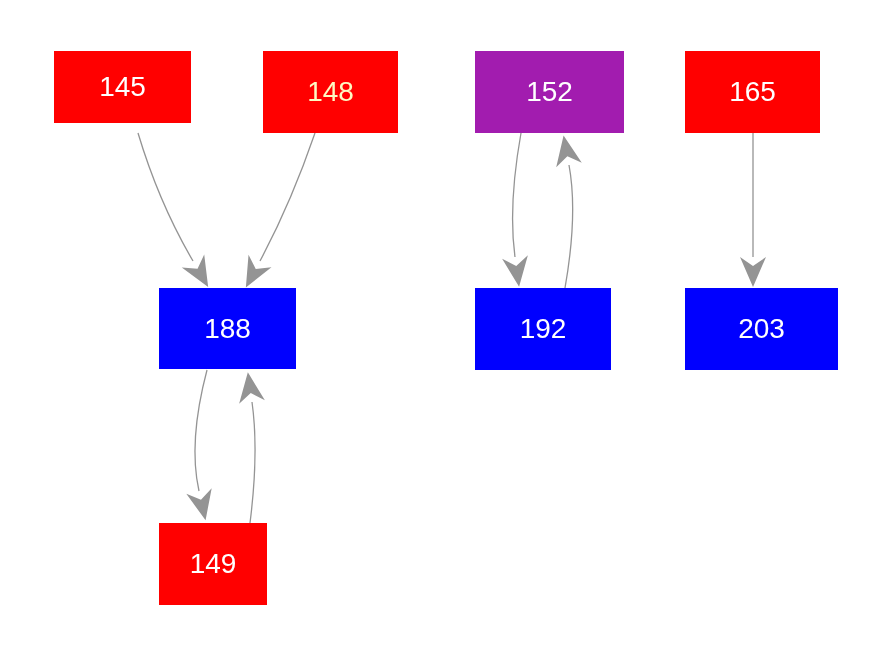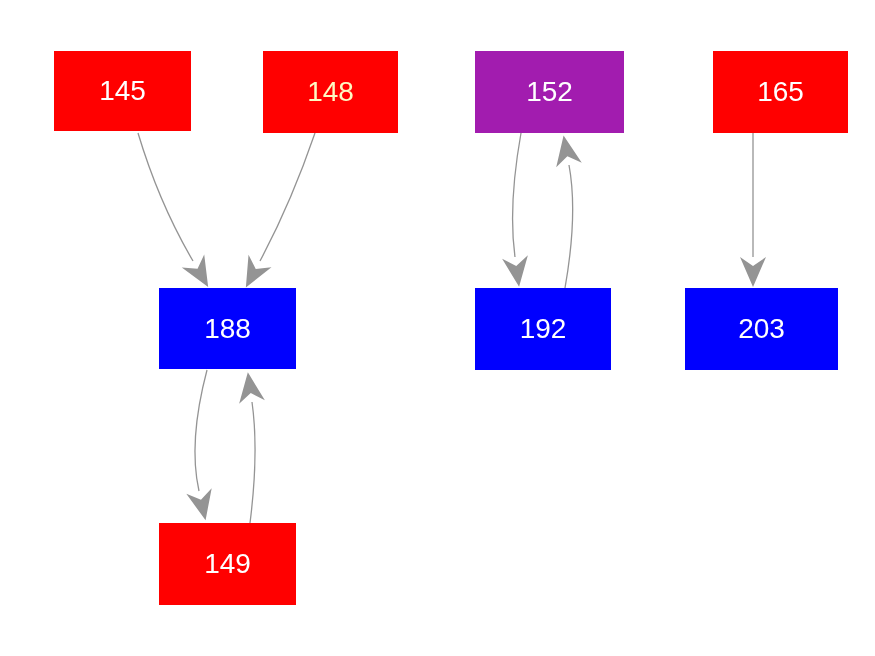--- a/index.html
+++ b/index.html
@@ -48,38 +48,38 @@
         <path d="M 138 133 Q 159 203 193 261" fill="none" stroke="#949494" stroke-width="1.3" marker-end="url(#arrowhead)"></path>
         <path d="M 315 133 Q 291 203 260 261" fill="none" stroke="#949494" stroke-width="1.3" marker-end="url(#arrowhead)"></path>
         <path d="M 207 370 Q 188 442 199 491" fill="none" stroke="#949494" stroke-width="1.3" marker-end="url(#arrowhead)"></path>
         <path d="M 250 523 Q 259 452 252 402" fill="none" stroke="#949494" stroke-width="1.3" marker-end="url(#arrowhead)"></path>
         <path d="M 521 133 Q 508 206 515 257" fill="none" stroke="#949494" stroke-width="1.3" marker-end="url(#arrowhead)"></path>
         <path d="M 565 288 Q 578 214 569 165" fill="none" stroke="#949494" stroke-width="1.3" marker-end="url(#arrowhead)"></path>
         <path d="M 753 133 L 753 257" fill="none" stroke="#949494" stroke-width="1.3" marker-end="url(#arrowhead)"></path>
       </g>
   </svg>
   <div id="nodes">
-      <div class="node" style="left: 54px; top: 51px; width: 137px; height: 80px; background: rgb(255, 0, 0); color: rgb(255, 255, 255);">
+      <div class="node" style="left: 54px; top: 51px; width: 137px; height: 72px; background: rgb(255, 0, 0); color: rgb(255, 255, 255);">
         <span>145</span>
       </div>
       <div class="node" style="left: 263px; top: 51px; width: 135px; height: 82px; background: rgb(255, 0, 0); color: #fef9c3;">
         <span>148</span>
       </div>
       <div class="node" style="left: 475px; top: 51px; width: 149px; height: 82px; background: #a21caf; color: rgb(255, 255, 255);">
         <span>152</span>
       </div>
-      <div class="node" style="left: 685px; top: 51px; width: 135px; height: 82px; background: rgb(255, 0, 0); color: rgb(255, 255, 255); margin-left: 28px;">
+      <div class="node" style="left: 685px; top: 51px; width: 135px; height: 82px; background: rgb(255, 0, 0); color: rgb(255, 255, 255);">
         <span>165</span>
       </div>
       <div class="node" style="left: 159px; top: 288px; width: 137px; height: 81px; background: rgb(0, 0, 255); color: rgb(255, 255, 255);">
         <span>188</span>
       </div>
       <div class="node" style="left: 475px; top: 288px; width: 136px; height: 82px; background: rgb(0, 0, 255); color: rgb(255, 255, 255);">
         <span>192</span>
       </div>
       <div class="node" style="left: 685px; top: 288px; width: 153px; height: 82px; background: rgb(0, 0, 255); color: rgb(255, 255, 255);">
         <span>203</span>
       </div>
-      <div class="node" style="left: 159px; top: 523px; width: 137px; height: 82px; background: rgb(255, 0, 0); color: rgb(255, 255, 255);">
+      <div class="node" style="left: 159px; top: 523px; width: 108px; height: 82px; background: rgb(255, 0, 0); color: rgb(255, 255, 255);">
         <span>149</span>
       </div>
     </div>
 </div>
 
 </body></html>

